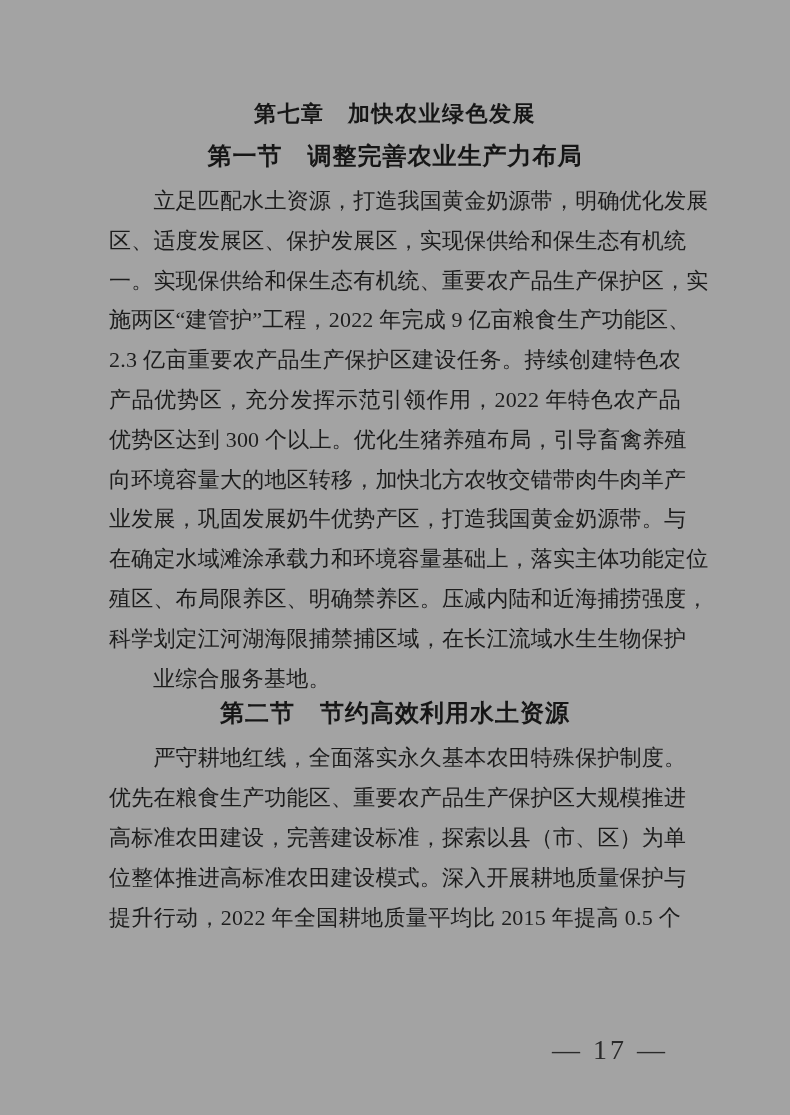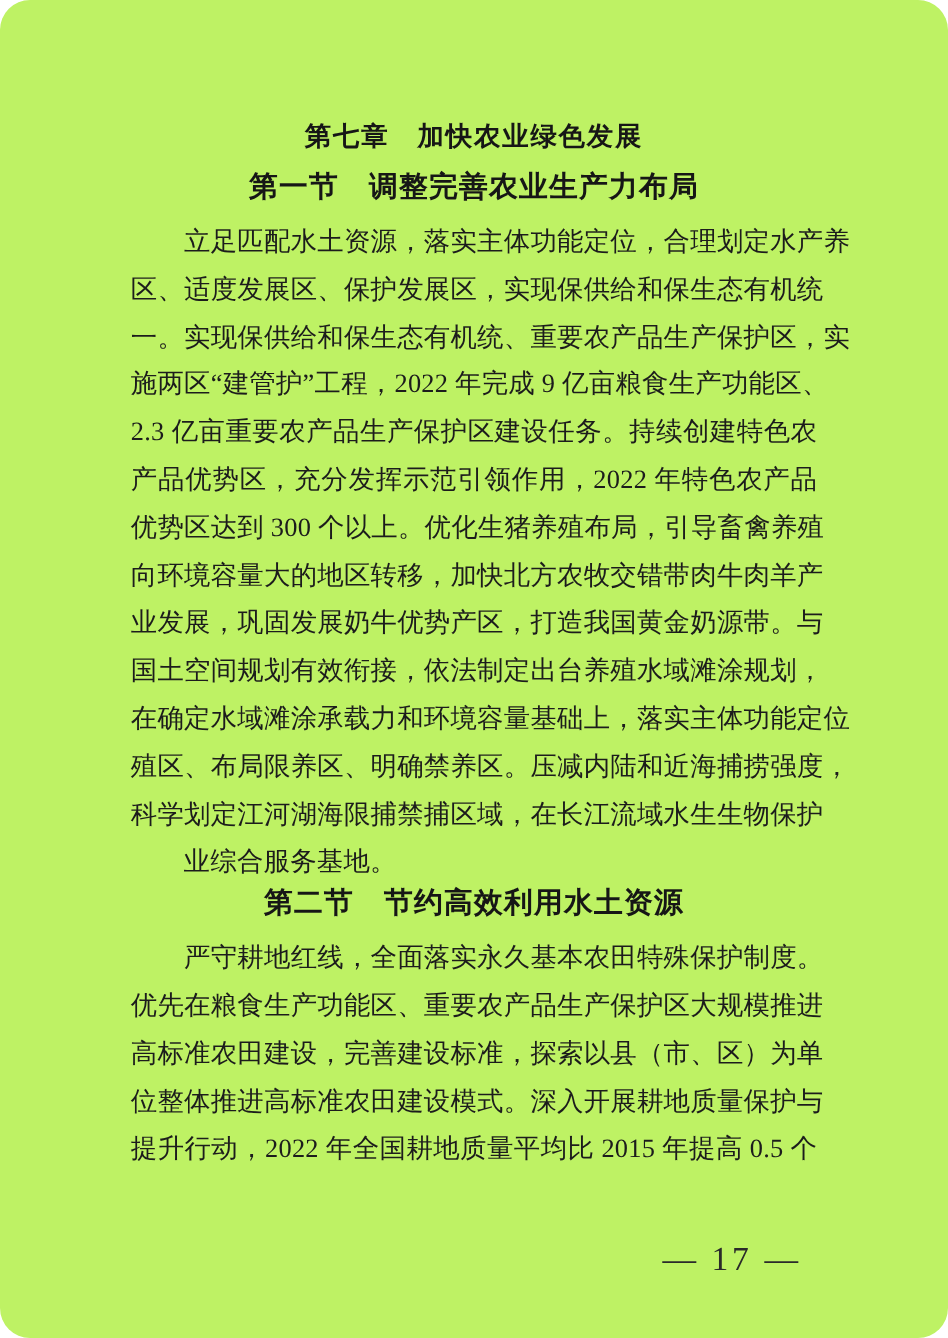--- a/index.html
+++ b/index.html
@@ -4,25 +4,24 @@
 <style>
   html, body {
     margin: 0;
     padding: 0;
     background: #ffffff;
   }
   .page {
     width: 790px;
     height: 1115px;
     position: relative;
-    background: #bef264;
+    background: #a3a3a3;
     overflow: hidden;
     font-family: "Liberation Serif", "DejaVu Serif", serif;
     color: #1c1c1c;
-    border-radius: 25px;
   }
   .content {
     padding: 99px 109px 0 109px;
   }
   .chapter-title {
     margin: 0;
     text-align: center;
     font-family: "Liberation Sans", "DejaVu Sans", sans-serif;
     font-size: 22px;
     font-weight: 700;
@@ -71,30 +70,29 @@
 </style>
 </head>
 <body>
 
 <div class="page">
   <div class="content">
     <h1 class="chapter-title">第七章　加快农业绿色发展</h1>
     <div id="sections">
         <h2 class="section-heading">第一节　调整完善农业生产力布局</h2>
         <div class="paragraph">
-          <div class="line">　　立足匹配水土资源，落实主体功能定位，合理划定水产养</div>
+          <div class="line">　　立足匹配水土资源，打造我国黄金奶源带，明确优化发展</div>
           <div class="line">区、适度发展区、保护发展区，实现保供给和保生态有机统</div>
           <div class="line">一。实现保供给和保生态有机统、重要农产品生产保护区，实</div>
           <div class="line">施两区“建管护”工程，2022 年完成 9 亿亩粮食生产功能区、</div>
           <div class="line">2.3 亿亩重要农产品生产保护区建设任务。持续创建特色农</div>
           <div class="line">产品优势区，充分发挥示范引领作用，2022 年特色农产品</div>
           <div class="line">优势区达到 300 个以上。优化生猪养殖布局，引导畜禽养殖</div>
           <div class="line">向环境容量大的地区转移，加快北方农牧交错带肉牛肉羊产</div>
           <div class="line">业发展，巩固发展奶牛优势产区，打造我国黄金奶源带。与</div>
-          <div class="line">国土空间规划有效衔接，依法制定出台养殖水域滩涂规划，</div>
           <div class="line">在确定水域滩涂承载力和环境容量基础上，落实主体功能定位</div>
           <div class="line">殖区、布局限养区、明确禁养区。压减内陆和近海捕捞强度，</div>
           <div class="line">科学划定江河湖海限捕禁捕区域，在长江流域水生生物保护</div>
           <div class="line short">业综合服务基地。</div>
         </div>
         <h2 class="section-heading">第二节　节约高效利用水土资源</h2>
         <div class="paragraph">
           <div class="line">　　严守耕地红线，全面落实永久基本农田特殊保护制度。</div>
           <div class="line">优先在粮食生产功能区、重要农产品生产保护区大规模推进</div>
           <div class="line">高标准农田建设，完善建设标准，探索以县（市、区）为单</div>

